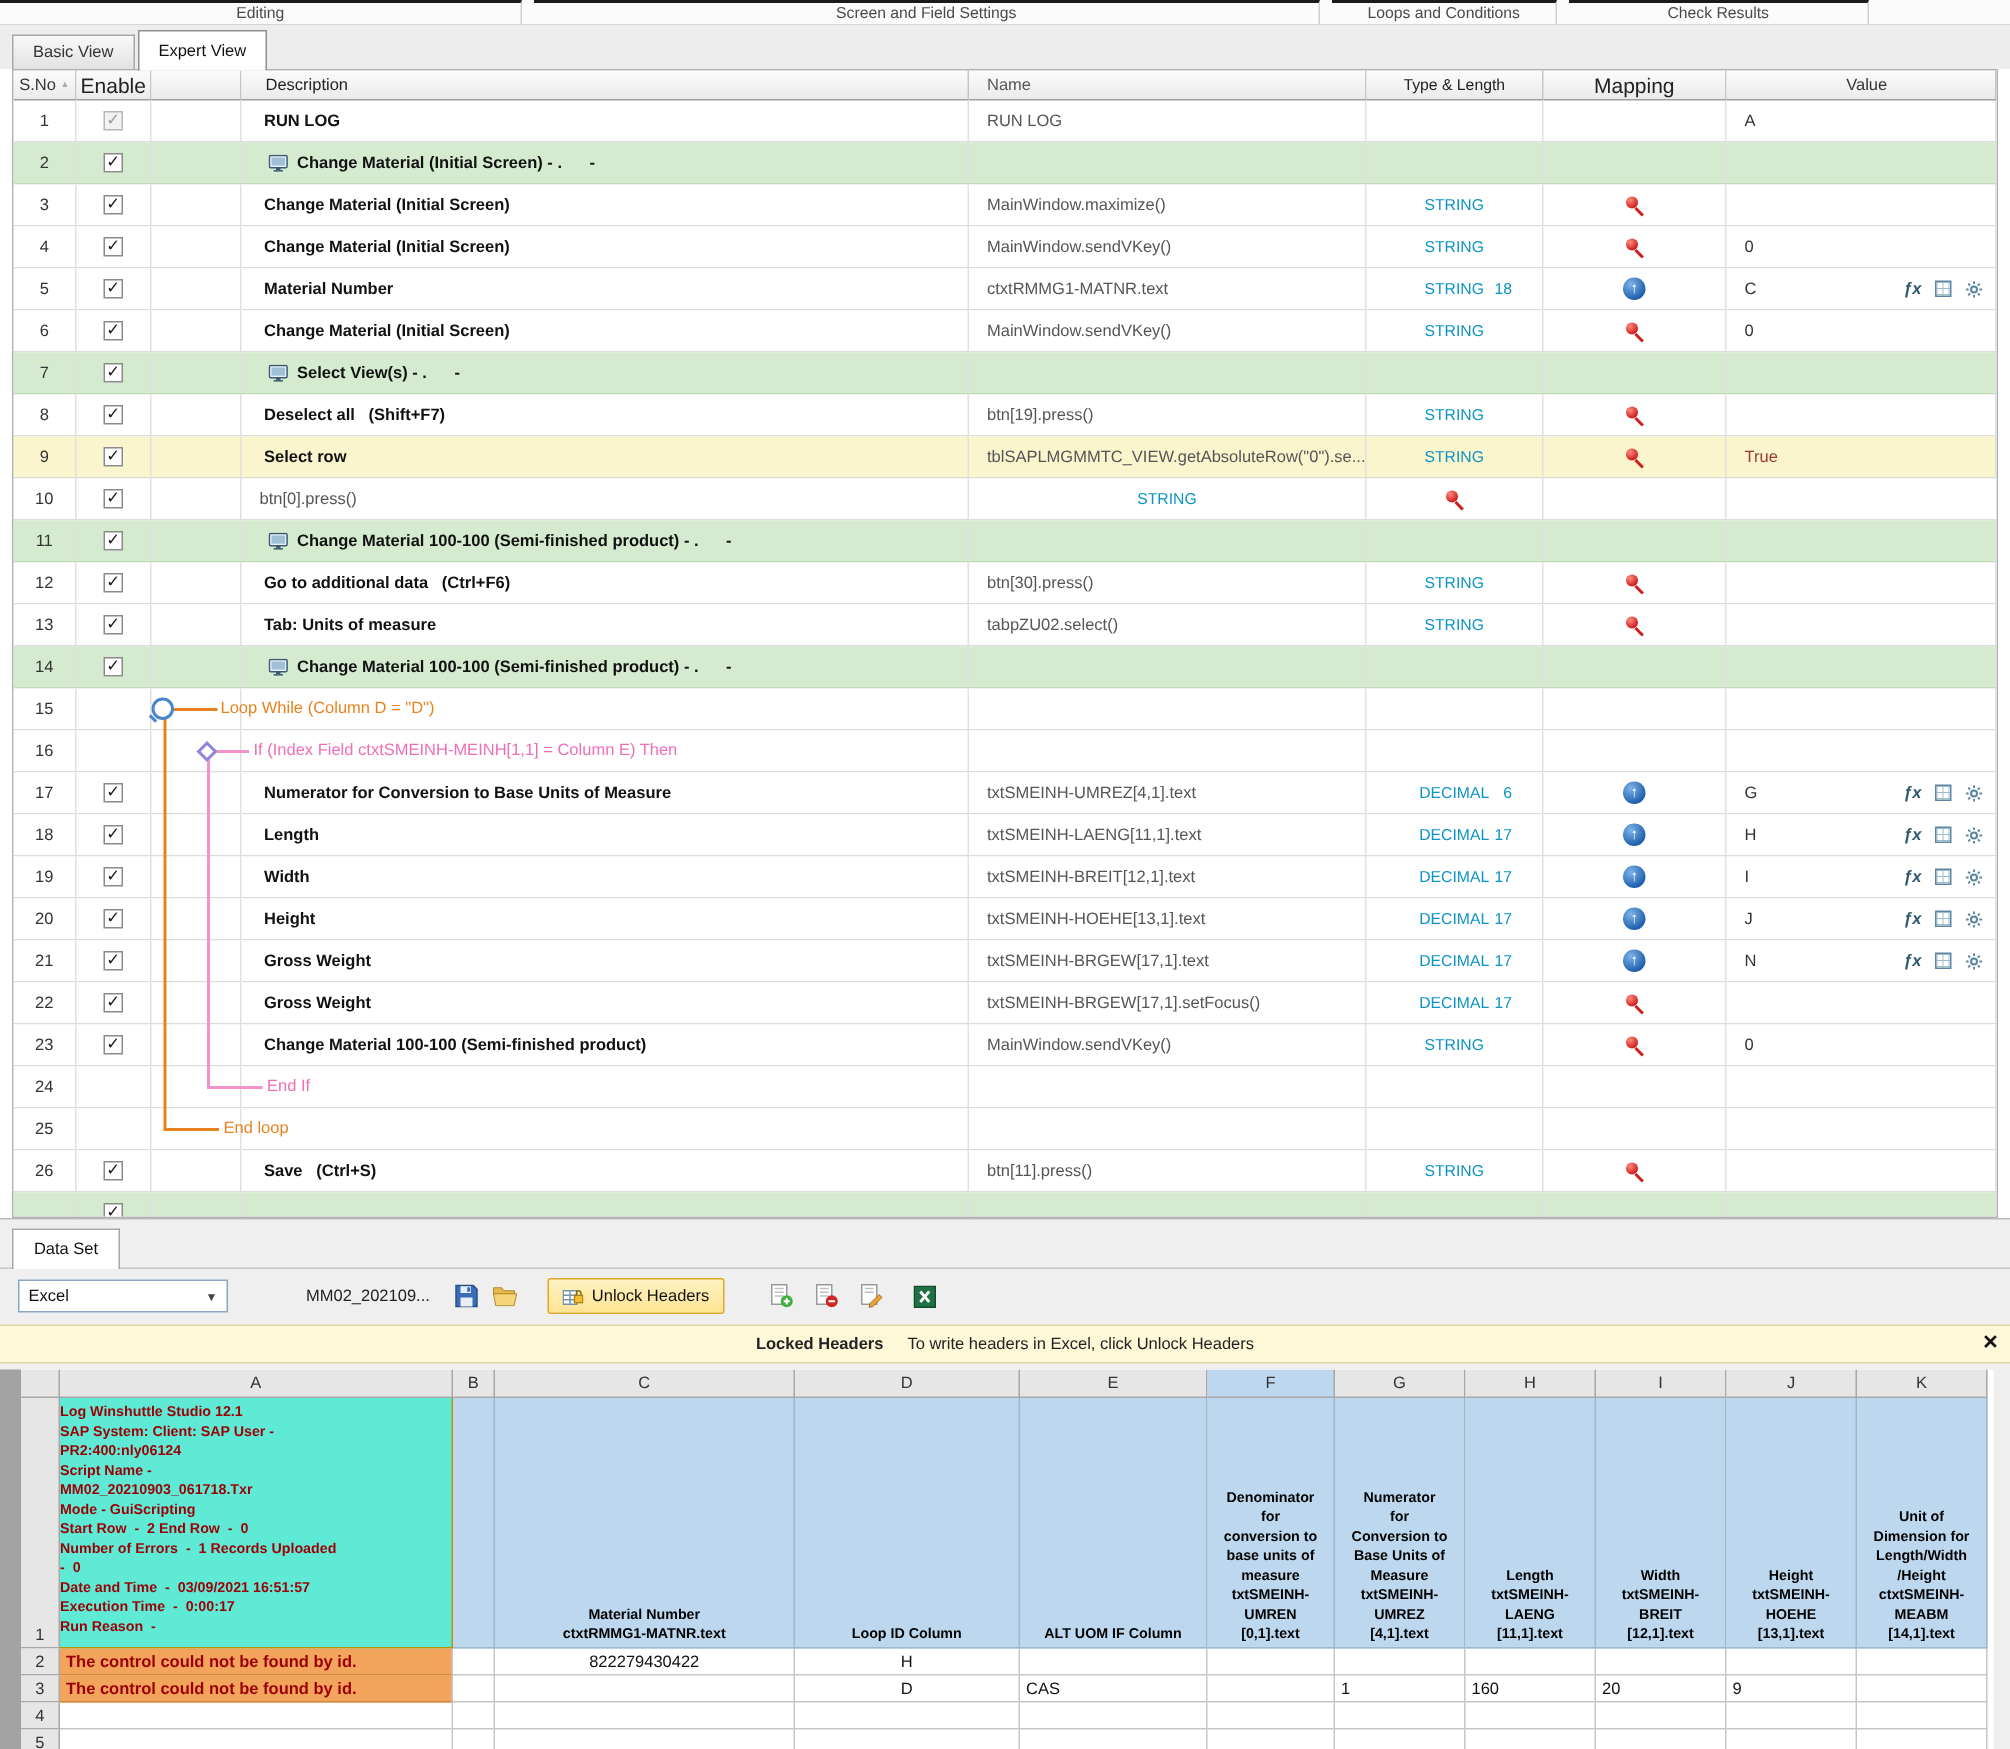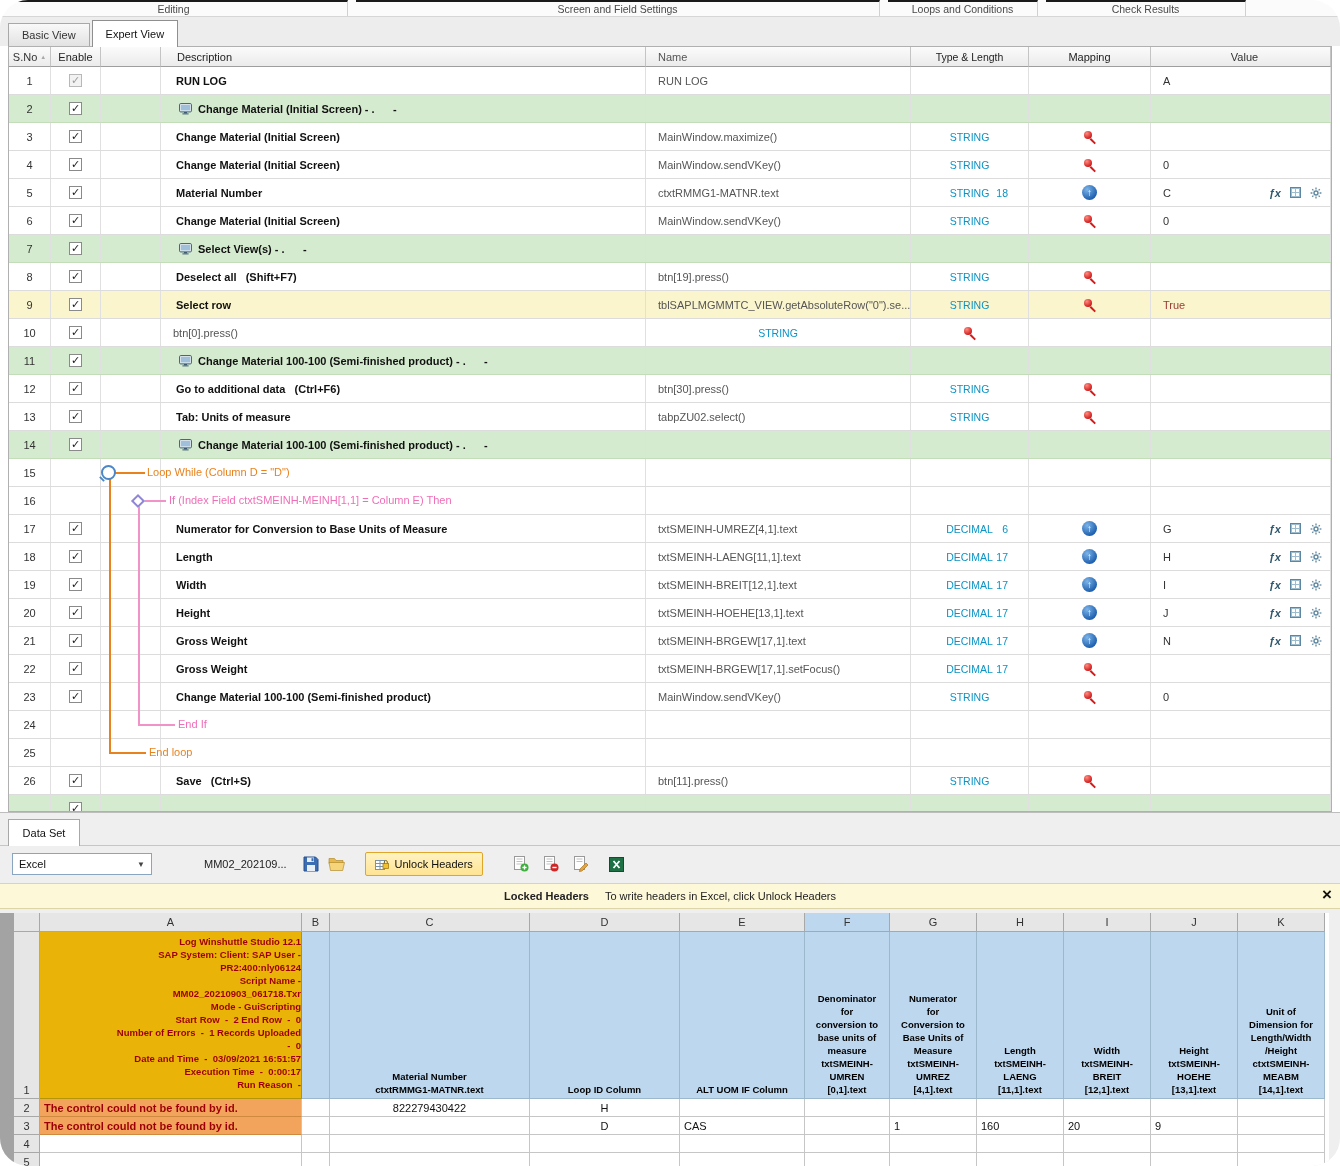--- a/index.html
+++ b/index.html
@@ -1,35 +1,35 @@
 <!DOCTYPE html>
 <html><head>
 <meta charset="utf-8">
 <style>
 * { margin:0; padding:0; box-sizing:border-box; }
 html,body { background:#fff; }
 body { font-family:"Liberation Sans", sans-serif; }
-.app { position:relative; width:1340px; height:1166px; overflow:hidden; background:#fff;border-radius:28px; }
+.app { position:relative; width:1340px; height:1166px; overflow:hidden; background:#fff; }
 
 
 .ribbon { position:absolute; top:0; left:0; width:1340px; height:17px; background:#fbfbfb; border-bottom:1px solid #d6d6d6; display:flex; }
 .rgroup { border-top:2px solid #1a1a1a; border-right:1px solid #d0d0d0; margin-right:8px; display:flex; align-items:center; justify-content:center; font-size:10.5px; color:#4a4a4a; }
 
 
 .vtabs { position:absolute; top:17px; left:0; width:1340px; height:29px; background:#ededed; display:flex; align-items:flex-end; padding-left:8px; }
 .vtab { height:23px; padding:0 13px; display:flex; align-items:center; font-size:11px; color:#333;
   background:linear-gradient(#f9f9f9,#e2e2e2); border:1px solid #a8a8a8; border-bottom:none; margin-right:2px; }
 .vtab.active { height:27px; background:#fff; border:1px solid #8f8f8f; border-bottom:none; position:relative; z-index:5; margin-bottom:-1px; color:#111; }
 
 
 .grid { position:absolute; top:46px; left:8px; width:1324px; height:766px; border:1px solid #b0b0b0; background:#fff; overflow:hidden; }
 .ghead, .grow { display:grid; grid-template-columns:42px 50px 60px 485px 265px 118px 122px 180px; }
 .ghead { height:20px; }
 .gh { background:linear-gradient(#fbfbfb,#ebebeb); border-right:1px solid #c4c4c4; border-bottom:1px solid #9e9e9e;
-  font-size:11px; color:#222; display:flex; align-items:center; padding:0 4px; overflow:hidden; }
+  font-size:14px; color:#222; display:flex; align-items:center; padding:0 4px; overflow:hidden; }
 .gh.c-desc { padding-left:16px; } .gh.c-name { padding-left:12px; }
 .gh.c-en, .gh.c-type, .gh.c-map, .gh.c-val { justify-content:center; }
 .sort { font-size:6px; color:#a8a8a8; margin-left:3px; }
 .grow { height:28px; background:#fff; border-bottom:1px solid #dcdcdc; }
 .grow.hl-green { background:#d5ebcf; border-bottom-color:#c3ddb9; }
 .grow.hl-yellow { background:#fbf5cd; }
 .gc { border-right:1px solid #e0e0e0; display:flex; align-items:center; overflow:hidden; }
 .c-sno { justify-content:center; font-size:11px; color:#333; }
 .c-en { justify-content:center; }
 .cb { width:13px; height:13px; border:1px solid #8a8a8a; background:#fff; color:#1a1a1a; font-size:11px; line-height:11px;
@@ -102,22 +102,22 @@
 .xl-corner { width:26px; background:#e6e6e6; border-right:1px solid #a8a8a8; border-bottom:1px solid #a8a8a8; }
 .xl-col { background:#e6e6e6; border-right:1px solid #a8a8a8; border-bottom:1px solid #a8a8a8;
   display:flex; align-items:center; justify-content:center; color:#333; }
 .xl-col-sel { background:#bdd7ee; }
 .xl-row { display:flex; height:18px; }
 .xl-row1 { height:167px; }
 .xl-rn { width:26px; background:#e6e6e6; border-right:1px solid #a8a8a8; border-bottom:1px solid #a8a8a8;
   display:flex; align-items:center; justify-content:center; color:#333; flex:none; }
 .xl-rn1 { align-items:flex-end; padding-bottom:2px; }
 .xl-c { border-right:1px solid #c6c6c6; border-bottom:1px solid #c6c6c6; overflow:hidden; flex:none; }
-.xl-log { background:#eab308; border-right-color:#b49503; border-bottom-color:#b49503; color:#9c0006; font-weight:bold;
-  font-size:9.5px; line-height:13px; text-align:right; white-space:pre-wrap; padding-top:3px; }
+.xl-log { background:#5eead4; border-right-color:#b49503; border-bottom-color:#b49503; color:#9c0006; font-weight:bold;
+  font-size:9.5px; line-height:13px; text-align:left; white-space:pre-wrap; padding-top:3px; }
 .xl-hdr { background:#bdd7ee; border-right-color:#9cb8cc; border-bottom-color:#9cb8cc; color:#000; font-weight:bold;
   font-size:9.5px; line-height:13px; text-align:center; white-space:pre-wrap; display:flex; align-items:flex-end;
   justify-content:center; padding-bottom:2px; }
 .xl-d { display:flex; align-items:center; padding:0 4px; color:#111; }
 .al-center { justify-content:center; }
 .al-left { justify-content:flex-start; }
 .xl-err { background:#f2a45c; border-bottom-color:#d08a40; color:#9c0006; font-weight:bold; }
 </style>
 </head>
 <body>

